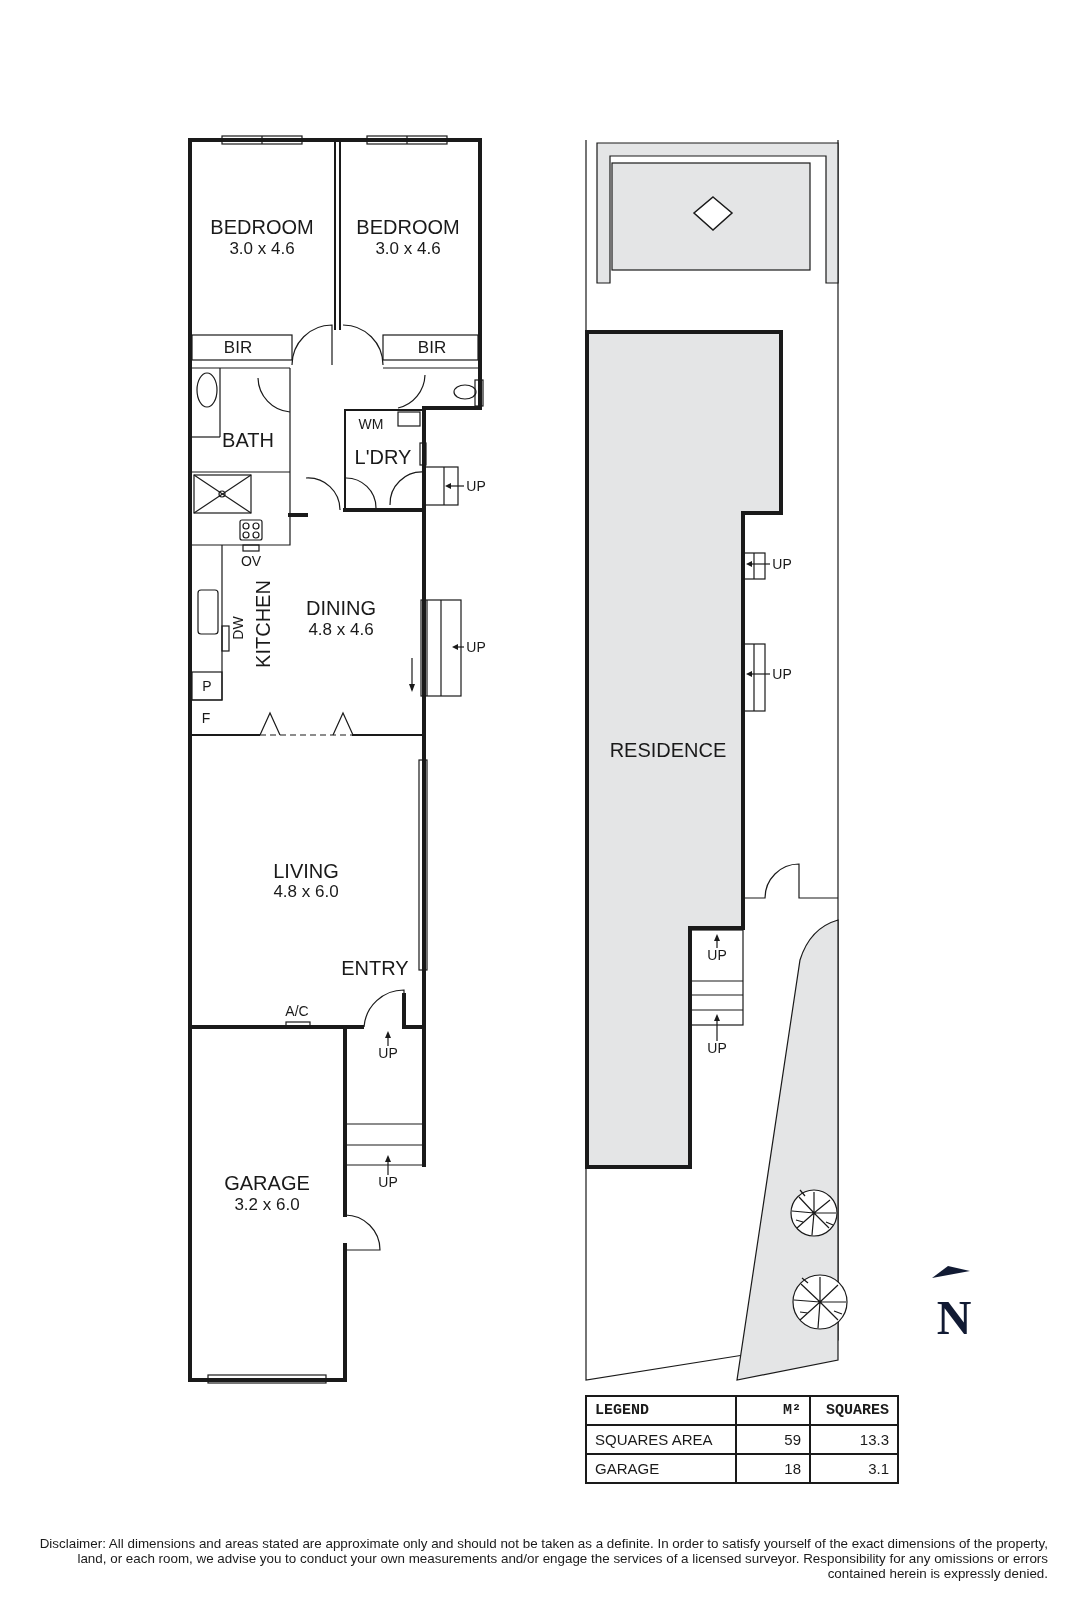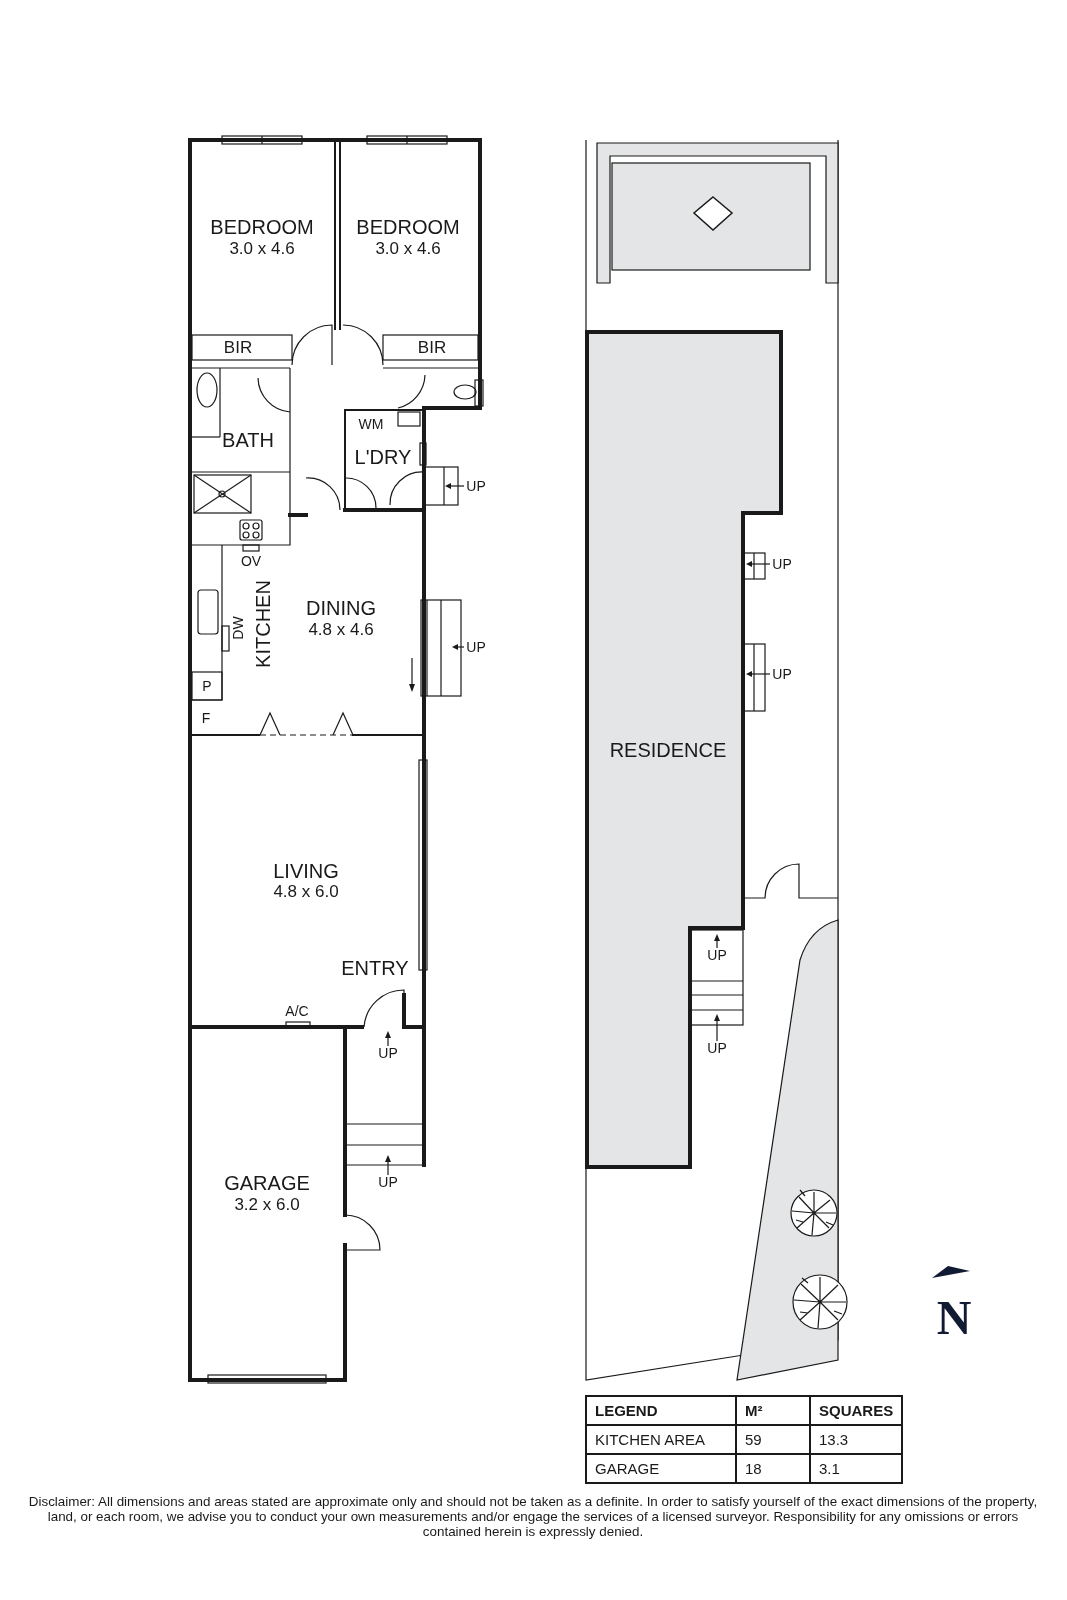--- a/index.html
+++ b/index.html
@@ -10,25 +10,25 @@
   .thin { stroke:#1a1a1a; stroke-width:1.2; fill:none; }
   .med  { stroke:#1a1a1a; stroke-width:2; fill:none; }
   .grey { fill:#e4e5e6; }
   .lbl  { font-family:"Liberation Sans", sans-serif; fill:#1a1a1a; text-anchor:middle; }
   .room { font-size:20px; }
   .dim  { font-size:17px; }
   .sm   { font-size:14px; }
   .legend { position:absolute; left:585px; top:1395px; border-collapse:collapse;
             font-size:15px; }
   .legend td, .legend th { border:2px solid #1a1a1a; padding:0 8px; height:27px; }
-  .legend th { font-weight:bold; text-align:left; }
-  .legend th.c, .legend td.c { text-align:left; }
+  .legend th { font-weight:bold; text-align:left;font-family:Liberation Mono, monospace; }
+  .legend th.c, .legend td.c { text-align:right; }
   .legend .col1 { width:132px; } .legend .col2 { width:56px; } .legend .col3 { width:70px; }
-  .disclaimer { position:absolute; left:18px; top:1494px; width:1030px;
-                font-size:13.4px; line-height:15px; text-align:center; color:#1a1a1a; }
+  .disclaimer { position:absolute; left:18px; top:1536px; width:1030px;
+                font-size:13.4px; line-height:15px; text-align:right; color:#1a1a1a; }
   .north { position:absolute; left:932px; top:1262px; width:48px; height:80px; }
   .north-letter { position:absolute; left:0; top:28px; width:44px; text-align:center;
                   font-family:"Liberation Serif", serif; font-weight:bold;
                   font-size:48px; color:#111a33; }
 </style>
 </head>
 <body>
 
 <svg id="plan" viewBox="0 0 1067 1600" xmlns="http://www.w3.org/2000/svg">
 
@@ -223,21 +223,21 @@
 </div>
 
 <table class="legend">
   <tbody>
       <tr>
     <th class="col1">LEGEND</th>
     <th class="col2 c">M²</th>
     <th class="col3 c">SQUARES</th>
   </tr>
   <tr>
-    <td>KITCHEN AREA</td>
+    <td>SQUARES AREA</td>
     <td class="c">59</td>
     <td class="c">13.3</td>
   </tr>
   <tr>
     <td>GARAGE</td>
     <td class="c">18</td>
     <td class="c">3.1</td>
   </tr>
 </tbody>
   </table>

